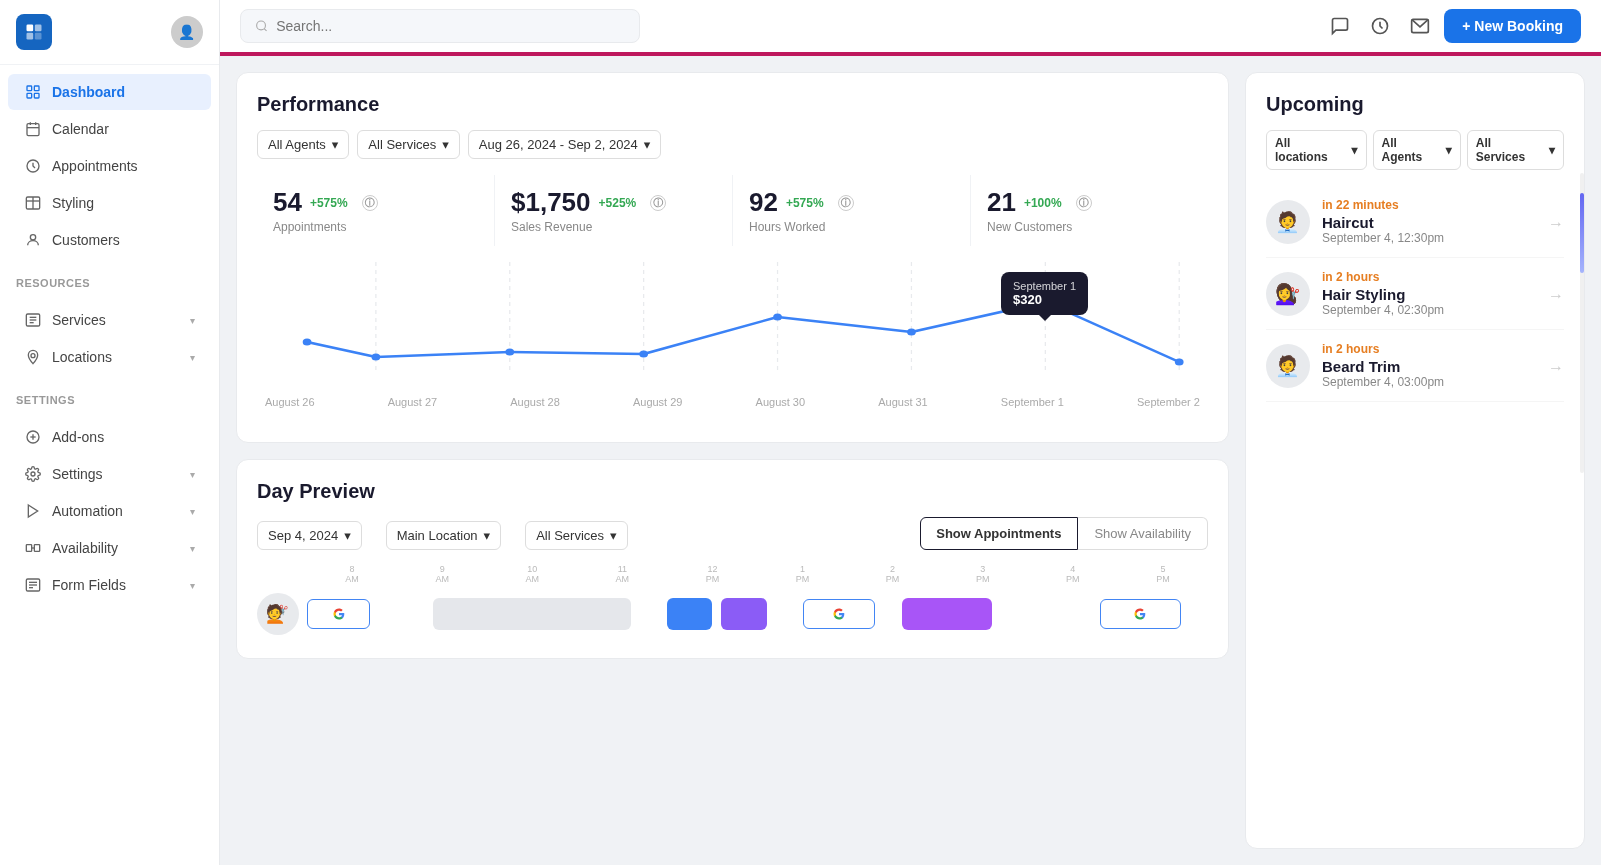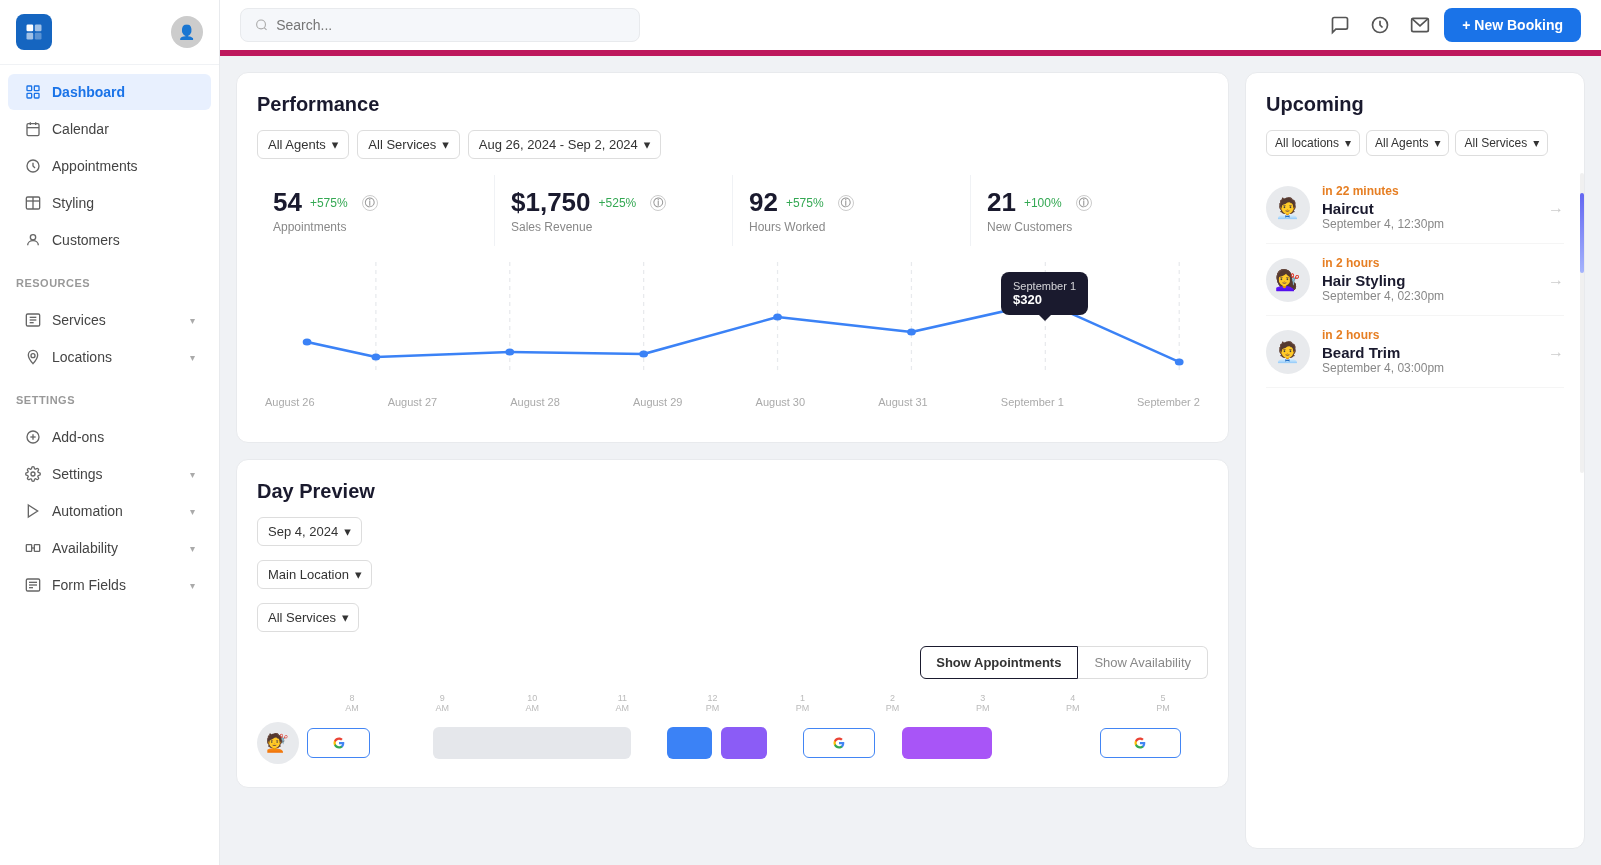--- a/index.html
+++ b/index.html
@@ -13,21 +13,21 @@
     .avatar-circle { width: 32px; height: 32px; border-radius: 50%; background: #ccc; overflow: hidden; display: flex; align-items: center; justify-content: center; font-size: 14px; }
     .nav-section { padding: 8px 0; }
     .nav-item { display: flex; align-items: center; gap: 10px; padding: 9px 16px; cursor: pointer; border-radius: 6px; margin: 1px 8px; font-size: 14px; color: #444; }
     .nav-item.active { background: #e8f0fe; color: #1a73e8; font-weight: 600; }
     .nav-item .nav-icon { width: 18px; height: 18px; display: flex; align-items: center; justify-content: center; flex-shrink: 0; }
     .section-label { padding: 10px 16px 4px; font-size: 11px; color: #999; text-transform: uppercase; letter-spacing: 0.5px; font-weight: 600; }
     .nav-item .chevron { margin-left: auto; font-size: 10px; color: #aaa; }
 
     
     .main-area { flex: 1; display: flex; flex-direction: column; overflow: hidden; }
-    .topbar { background: #fff; border-bottom: 6px solid #be185d; padding: 0 20px; height: 56px; display: flex; align-items: center; gap: 12px; flex-shrink: 0; }
+    .topbar { background: #fff; border-bottom: 4px solid #be185d; padding: 0 20px; height: 56px; display: flex; align-items: center; gap: 12px; flex-shrink: 0; }
     .search-bar { flex: 1; display: flex; align-items: center; gap: 8px; background: #f5f7fa; border: 1px solid #e8eaed; border-radius: 8px; padding: 8px 14px; max-width: 400px; }
     .search-bar input { border: none; background: transparent; outline: none; font-size: 14px; color: #666; width: 100%; }
     .topbar-icons { display: flex; align-items: center; gap: 16px; margin-left: auto; }
     .topbar-icon { width: 24px; height: 24px; display: flex; align-items: center; justify-content: center; cursor: pointer; color: #555; }
     .new-booking-btn { background: #1a73e8; color: white; border: none; border-radius: 8px; padding: 9px 18px; font-size: 14px; font-weight: 600; cursor: pointer; display: flex; align-items: center; gap: 6px; white-space: nowrap; }
 
     
     .content { flex: 1; display: flex; gap: 16px; padding: 16px; overflow: hidden; }
     .left-panel { flex: 1; display: flex; flex-direction: column; gap: 16px; overflow: hidden; }
     .right-panel { width: 340px; flex-shrink: 0; }
@@ -38,47 +38,47 @@
 
     
     .dropdown { display: inline-flex; align-items: center; gap: 6px; border: 1px solid #ddd; border-radius: 6px; padding: 6px 10px; font-size: 13px; cursor: pointer; background: #fff; color: #333; }
     .filter-row { display: flex; gap: 8px; margin-bottom: 16px; flex-wrap: wrap; }
 
     
     .stats-row { display: flex; gap: 0; margin-bottom: 16px; }
     .stat-item { flex: 1; padding: 12px 16px; border-right: 1px solid #f0f2f5; }
     .stat-item:last-child { border-right: none; }
     .stat-value { font-size: 26px; font-weight: 700; color: #1a1a2e; display: flex; align-items: center; gap: 8px; }
-    .stat-change { font-size: 12px; font-weight: 400; color: #34a853; }
+    .stat-change { font-size: 12px; font-weight: 700; color: #34a853; }
     .stat-label { font-size: 12px; color: #888; margin-top: 2px; }
     .stat-info { display: inline-flex; align-items: center; justify-content: center; width: 16px; height: 16px; border-radius: 50%; border: 1px solid #ccc; font-size: 10px; color: #999; cursor: pointer; margin-left: 6px; }
 
     
     .chart-area { height: 160px; position: relative; margin-top: 8px; }
     .chart-tooltip { position: absolute; background: #1a1a2e; color: white; border-radius: 8px; padding: 8px 12px; font-size: 13px; font-weight: 600; top: 10px; right: 120px; }
     .chart-tooltip::after { content: ''; position: absolute; bottom: -6px; left: 50%; transform: translateX(-50%); border: 6px solid transparent; border-bottom: none; border-top-color: #1a1a2e; }
     .chart-x-labels { display: flex; justify-content: space-between; padding: 0 8px; }
     .chart-x-label { font-size: 11px; color: #aaa; }
 
     
     .upcoming-card { height: 100%; background: #fff; border-radius: 12px; padding: 20px; border: 1px solid #e8eaed; overflow-y: auto; }
     .upcoming-title { font-size: 20px; font-weight: 700; margin-bottom: 14px; color: #1a1a2e; }
     .upcoming-filters { display: flex; gap: 6px; margin-bottom: 16px; }
-    .upcoming-filters .dropdown { font-size: 12px; padding: 5px 8px; }
+    .upcoming-filters .dropdown { font-size: 12px; padding: 5px 8px; font-weight: bold; }
     .appointment-item { display: flex; align-items: center; gap: 12px; padding: 12px 0; border-bottom: 1px solid #f5f5f5; cursor: pointer; }
     .appt-avatar { width: 44px; height: 44px; border-radius: 50%; background: #e8eaed; display: flex; align-items: center; justify-content: center; font-size: 20px; flex-shrink: 0; }
     .appt-info { flex: 1; }
     .appt-time { font-size: 12px; color: #e67e22; font-weight: 600; margin-bottom: 2px; }
     .appt-name { font-size: 15px; font-weight: 700; color: #1a1a2e; }
     .appt-date { font-size: 12px; color: #888; }
     .appt-arrow { color: #ccc; font-size: 16px; }
 
     
     .day-preview-card { background: #fff; border-radius: 12px; padding: 20px; border: 1px solid #e8eaed; }
-    .day-header { display: flex; align-items: flex-start; gap: 14px; margin-bottom: 14px; flex-wrap: wrap; flex-direction: column; }
+    .day-header { display: flex; align-items: flex-end; gap: 24px; margin-bottom: 14px; flex-wrap: wrap; }
     .show-buttons { margin-left: auto; display: flex; gap: 0; }
     .show-btn { padding: 8px 16px; font-size: 13px; border: 1px solid #ddd; cursor: pointer; background: #fff; color: #333; }
     .show-btn.active { background: #fff; font-weight: 600; border-color: #1a1a2e; border-radius: 6px 0 0 6px; padding-left: 15px; }
     .show-btn.inactive { color: #888; border-left: none; border-radius: 0 6px 6px 0; }
     .timeline { overflow-x: auto; }
     .time-labels { display: flex; gap: 0; padding-left: 50px; }
     .time-label { flex: 1; min-width: 80px; font-size: 11px; color: #aaa; text-align: center; padding-bottom: 6px; }
     .time-label span { display: block; font-size: 9px; color: #bbb; }
     .timeline-row { display: flex; align-items: center; gap: 0; }
     .timeline-avatar { width: 42px; height: 42px; border-radius: 50%; background: #e8eaed; display: flex; align-items: center; justify-content: center; font-size: 18px; flex-shrink: 0; margin-right: 8px; }

